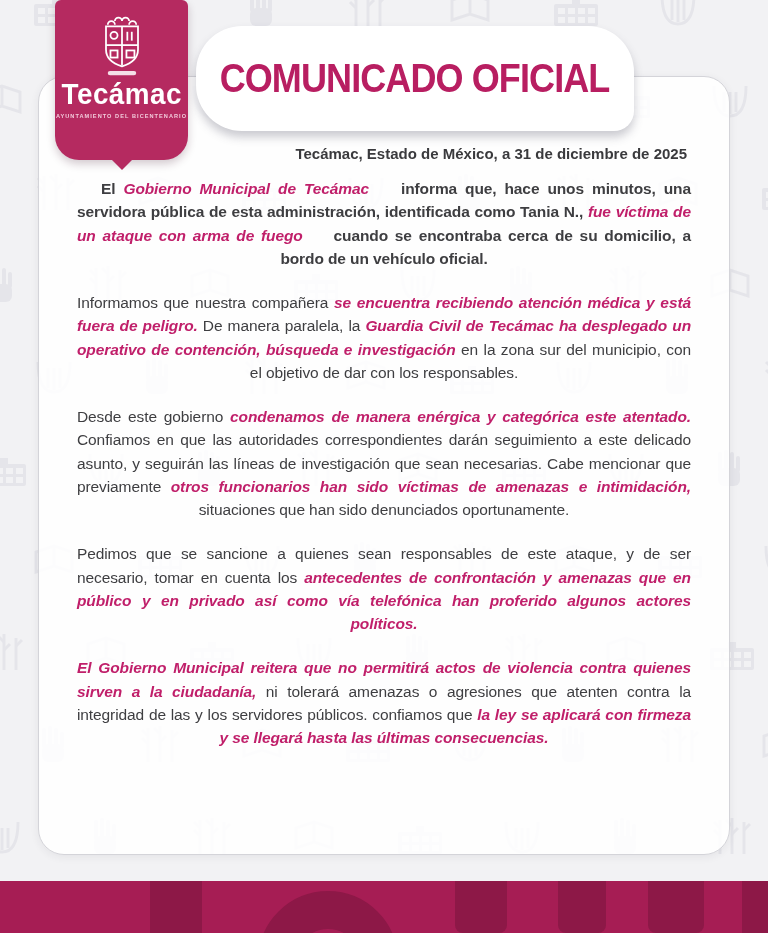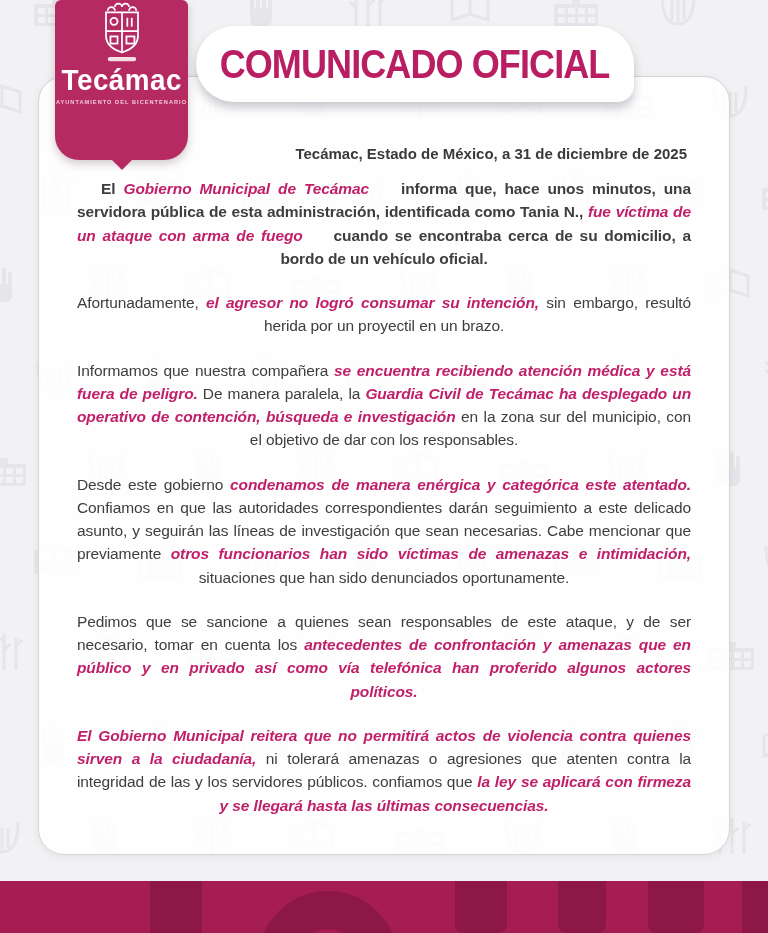--- a/index.html
+++ b/index.html
@@ -53,40 +53,41 @@
   .run-r{font-weight:400;color:var(--ink);}
   .run-ab{font-weight:800;color:var(--accent);font-style:italic;}
   .run-ai{font-weight:700;font-style:italic;color:var(--accent);}
   
   .badge{
     position:absolute;left:55px;top:0;width:133px;height:160px;
     background:var(--magenta);
     border-radius:6px 6px 24px 24px;
     box-shadow:0 4px 8px rgba(60,20,40,.22);
     display:flex;flex-direction:column;align-items:center;
+    padding-top:14px;
     z-index:3;
   }
   .badge::after{
     content:"";position:absolute;left:56px;bottom:-10px;
     border-left:11px solid transparent;border-right:11px solid transparent;
     border-top:11px solid var(--magenta);
   }
   .emblem{width:54px;height:64px;}
   .wordmark{
     color:#ffffff;font-size:29px;font-weight:700;letter-spacing:.5px;
     line-height:1;margin-top:2px;
     transform:scaleX(.96);
   }
   .tagline{
     color:#f2cbdb;font-size:5.6px;font-weight:700;letter-spacing:1.05px;
     margin-top:4px;white-space:nowrap;
   }
   
   .banner{
-    position:absolute;left:196px;top:26px;width:438px;height:76px;
+    position:absolute;left:196px;top:26px;width:438px;height:105px;
     background:#ffffff;
     border-radius:46px 46px 20px 46px;
     box-shadow:0 6px 10px rgba(70,70,90,.28);
     display:flex;align-items:center;justify-content:center;
     z-index:2;
   }
   .banner h1{
     font-size:40px;font-weight:800;color:var(--title);
     letter-spacing:-1px;white-space:nowrap;
     transform:scaleX(.9);
@@ -260,21 +261,20 @@
 </div>
 
 <div class="banner">
   <h1>COMUNICADO OFICIAL</h1>
 </div>
 
 <div class="card">
   <div class="dateline">Tecámac, Estado de México, a 31 de diciembre de 2025</div>
   <div class="paragraphs">
       <p class="para"><span class="run-b">El </span><span class="run-ab">Gobierno Municipal de Tecámac</span><span class="run-b"> informa que, hace unos minutos, una servidora pública de esta administración, identificada como Tania N., </span><span class="run-ab">fue víctima de un ataque con arma de fuego</span><span class="run-b"> cuando se encontraba cerca de su domicilio, a bordo de un vehículo oficial.</span></p>
-      <p class="para"><span class="run-r">Afortunadamente, </span><span class="run-ai">el agresor no logró consumar su intención,</span><span class="run-r"> sin embargo, resultó herida por un proyectil en un brazo.</span></p>
       <p class="para"><span class="run-r">Informamos que nuestra compañera </span><span class="run-ai">se encuentra recibiendo atención médica y está fuera de peligro.</span><span class="run-r"> De manera paralela, la </span><span class="run-ai">Guardia Civil de Tecámac ha desplegado un operativo de contención, búsqueda e investigación</span><span class="run-r"> en la zona sur del municipio, con el objetivo de dar con los responsables.</span></p>
       <p class="para"><span class="run-r">Desde este gobierno </span><span class="run-ai">condenamos de manera enérgica y categórica este atentado.</span><span class="run-r"> Confiamos en que las autoridades correspondientes darán seguimiento a este delicado asunto, y seguirán las líneas de investigación que sean necesarias. Cabe mencionar que previamente </span><span class="run-ai">otros funcionarios han sido víctimas de amenazas e intimidación,</span><span class="run-r"> situaciones que han sido denunciados oportunamente.</span></p>
       <p class="para"><span class="run-r">Pedimos que se sancione a quienes sean responsables de este ataque, y de ser necesario, tomar en cuenta los </span><span class="run-ai">antecedentes de confrontación y amenazas que en público y en privado así como vía telefónica han proferido algunos actores políticos.</span></p>
       <p class="para"><span class="run-ai">El Gobierno Municipal reitera que no permitirá actos de violencia contra quienes sirven a la ciudadanía,</span><span class="run-r"> ni tolerará amenazas o agresiones que atenten contra la integridad de las y los servidores públicos. confiamos que </span><span class="run-ai">la ley se aplicará con firmeza y se llegará hasta las últimas consecuencias.</span></p>
     </div>
 </div>
 
 <div class="footer">
   <div class="fw fw-arc"></div>
   <div class="fw fw-b0"></div>

